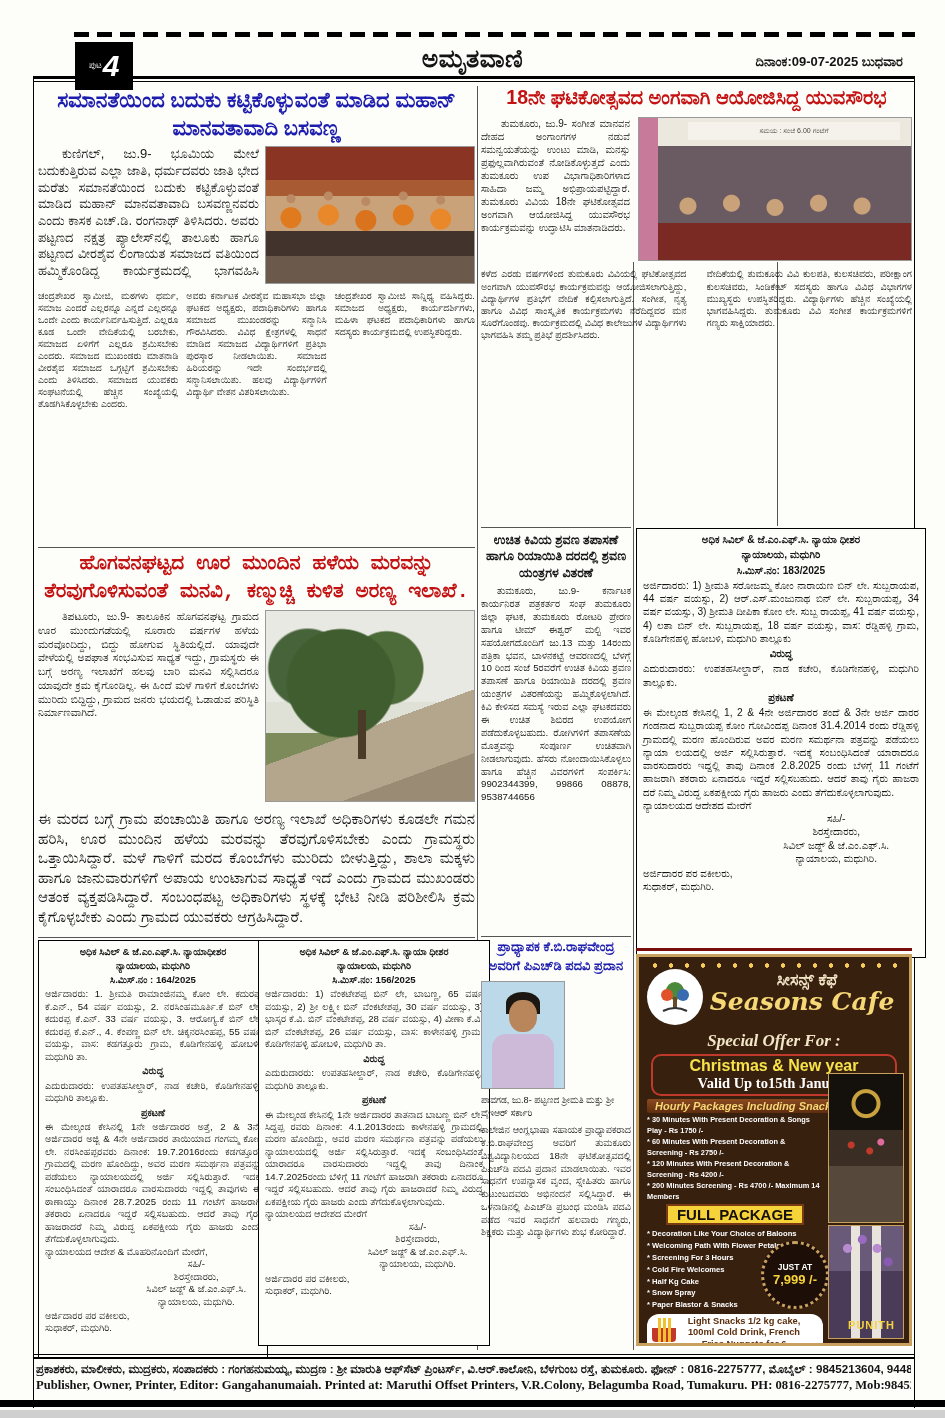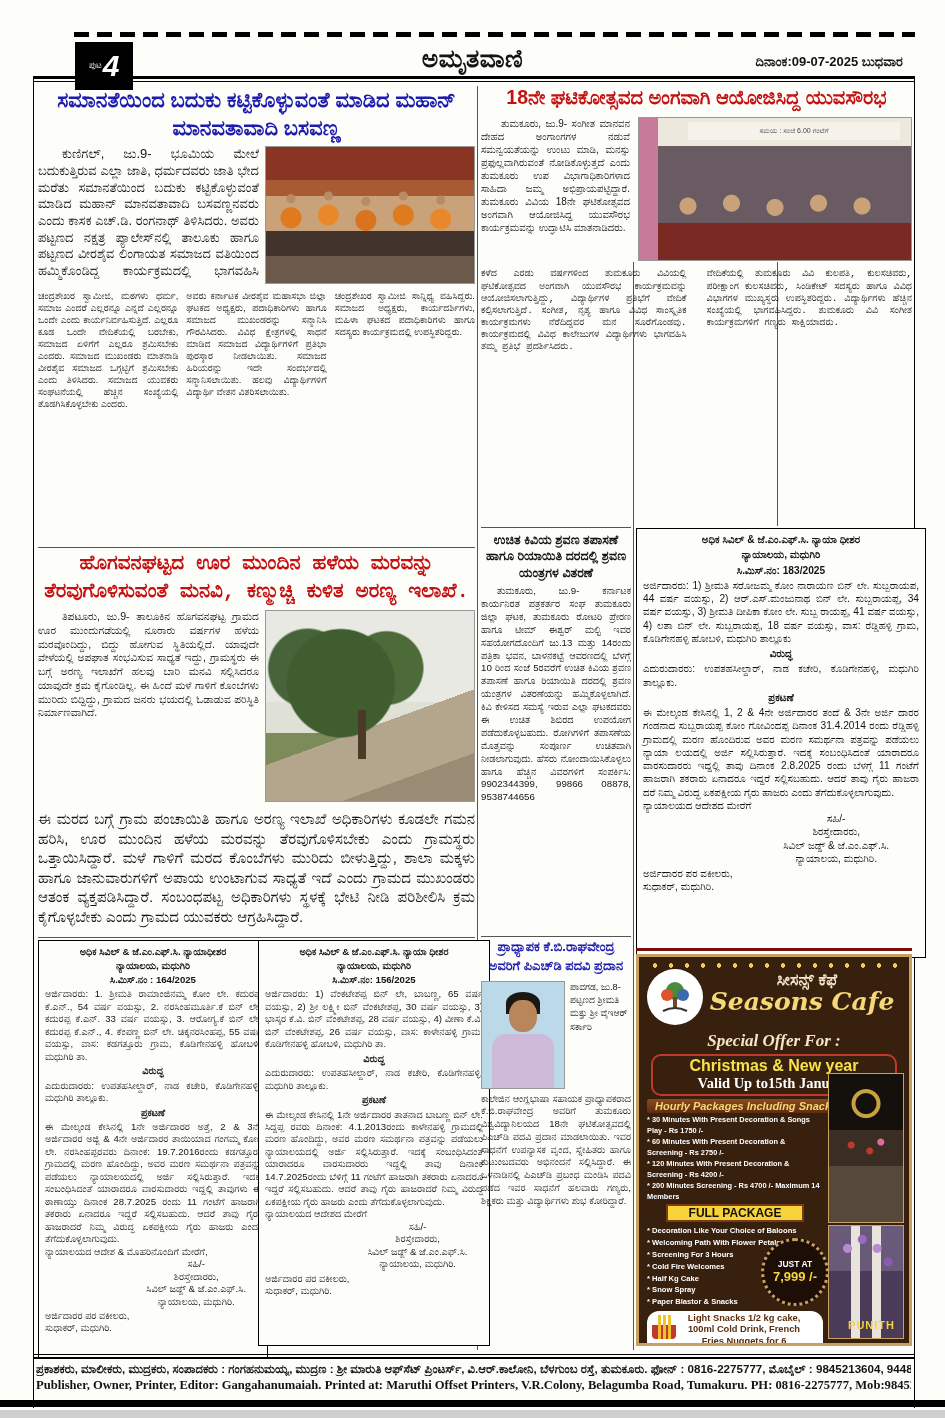--- a/index.html
+++ b/index.html
@@ -54,21 +54,21 @@
     background-image:
       radial-gradient(circle 9px at 18% 62%,#caa27a 0 8px,transparent 9px),
       radial-gradient(circle 9px at 34% 60%,#caa27a 0 8px,transparent 9px),
       radial-gradient(circle 9px at 50% 63%,#caa27a 0 8px,transparent 9px),
       radial-gradient(circle 9px at 66% 60%,#caa27a 0 8px,transparent 9px),
       radial-gradient(circle 9px at 82% 62%,#caa27a 0 8px,transparent 9px),
       linear-gradient(90deg,#c87a9a 0 7%,transparent 7%),
       linear-gradient(180deg,#ece8dd 0 20%,#6a5a62 20% 74%,#7a2a22 74% 100%);}
   .photo2 .banner{position:absolute;left:18%;top:4px;right:4%;height:18px;background:#f4f2ea;
       font-size:7px;color:#444;text-align:center;line-height:18px;overflow:hidden;}
-  #art2 .cols{display:flex;gap:20px;margin-top:7px;height:262px;overflow:hidden;font-family:Liberation Mono, monospace;}
+  #art2 .cols{display:flex;gap:20px;margin-top:7px;height:262px;overflow:hidden;}
   #art2 .c{flex:1;font-size:9.5px;line-height:1.28;}
   
   #art3{left:38px;top:550px;width:437px;height:384px;}
   #art3 .hl{font-size:20px;line-height:1.4;font-family:Liberation Mono, monospace;}
   #art3 .row{display:flex;gap:6px;margin-top:4px;}
   #art3 .lead{width:222px;font-size:10.6px;line-height:1.3;height:190px;text-indent:24px;}
   .photo3{width:209px;height:190px;border:1px solid #999;position:relative;
     background-image:
       radial-gradient(circle at 36% 38%,#3f5d2e 0 30%,transparent 31%),
       radial-gradient(circle at 58% 30%,#4c6b38 0 20%,transparent 21%),
@@ -88,21 +88,21 @@
   #box183{left:636px;top:528px;width:276px;height:420px;font-size:10.2px;}
   .notice .nh{text-align:center;font-weight:bold;line-height:1.45;}
   .notice .ncase{text-align:center;font-weight:bold;margin:1px 0 2px;}
   .notice .nbody{text-align:justify;}
   .notice .nlabel{text-align:center;font-weight:bold;margin:2px 0;}
   .notice .sig{text-align:center;margin-left:40%;}
   .notice .adv{margin-top:2px;}
   
   #art5{left:481px;top:938px;width:150px;height:412px;}
   #art5 .hl{font-size:13px;line-height:1.45;}
-  #art5 .prow{display:flex;gap:5px;margin-top:5px;}
+  #art5 .prow{display:flex;gap:5px;margin-top:5px;flex-direction:column;}
   .photo4{width:82px;height:106px;border:1px solid #999;background:#bcd9ea;position:relative;overflow:hidden;}
   .photo4 .hair{position:absolute;left:24px;top:10px;width:34px;height:22px;border-radius:50% 50% 0 0;background:#1c1712;}
   .photo4 .face{position:absolute;left:27px;top:18px;width:28px;height:32px;border-radius:45%;background:#b9865c;}
   .photo4 .shirt{position:absolute;left:10px;top:52px;width:62px;height:54px;border-radius:14px 14px 0 0;background:#cdb9d8;}
   #art5 .ptxt{flex:1;font-size:9.2px;line-height:1.45;overflow:hidden;}
   #art5 .body{margin-top:4px;font-size:9.6px;line-height:1.33;height:248px;}
   
   .adline{left:636px;top:948px;width:276px;height:3px;background:#7a0d0d;position:absolute;}
   #ad{left:636px;top:954px;width:276px;height:392px;background:#38200f;border:3px solid #c9a15f;
       box-sizing:border-box;color:#f3e7c8;overflow:hidden;}
@@ -116,21 +116,21 @@
       color:#f7d877;font-family:"DejaVu Serif",serif;line-height:1.05;}
   .adoffer{text-align:center;font-size:17px;font-weight:bold;font-style:italic;
       font-family:"Liberation Serif",serif;margin-top:16px;}
   .adbox{margin:3px 12px 0;border:2px solid #c0392b;border-radius:10px;text-align:center;padding:1px 2px 2px;}
   .adbox .occ{color:#f7e24a;font-size:16px;font-weight:bold;line-height:1.15;}
   .adbox .valid{color:#fff;font-size:14.5px;font-weight:bold;font-family:"Liberation Serif",serif;line-height:1.1;}
   .pkh{background:linear-gradient(#8a4a1f,#5f2d0f);color:#f7d877;font-style:italic;font-weight:bold;
       padding:1px 8px;font-size:11px;margin:3px 8px 1px;border-radius:2px;}
   .pkgs{margin:0 86px 0 8px;font-size:7.4px;font-weight:bold;color:#fff;line-height:1.5;}
   .admain{position:relative;margin:2px 86px 0 8px;}
-  .fullpkg{background:#f7d33a;color:#16100a;font-weight:bold;text-align:center;font-size:12px;
+  .fullpkg{background:#f7d33a;color:#16100a;font-weight:bold;text-align:center;font-size:15px;
       border:2px solid #7a3b12;padding:0 4px;width:126px;margin:2px auto 3px;}
   .fpitems{font-size:7.6px;font-weight:bold;color:#fff;line-height:1.55;}
   .burst{position:absolute;right:-6px;bottom:2px;width:62px;height:62px;border-radius:50%;
       background:#1d0f08;border:3px dotted #c9a15f;color:#fff;display:flex;flex-direction:column;
       align-items:center;justify-content:center;}
   .burst .ja{font-size:8.5px;font-weight:bold;}
   .burst .pr{font-size:13px;font-weight:bold;color:#f7d33a;}
   .snack{background:#fff;border-radius:12px;color:#5a2d0c;font-weight:bold;text-align:center;
       font-size:9.3px;line-height:1.25;margin:3px 86px 0 8px;padding:2px 16px 2px 34px;position:relative;}
   .fries{position:absolute;left:5px;top:4px;width:24px;height:24px;border-radius:4px;

